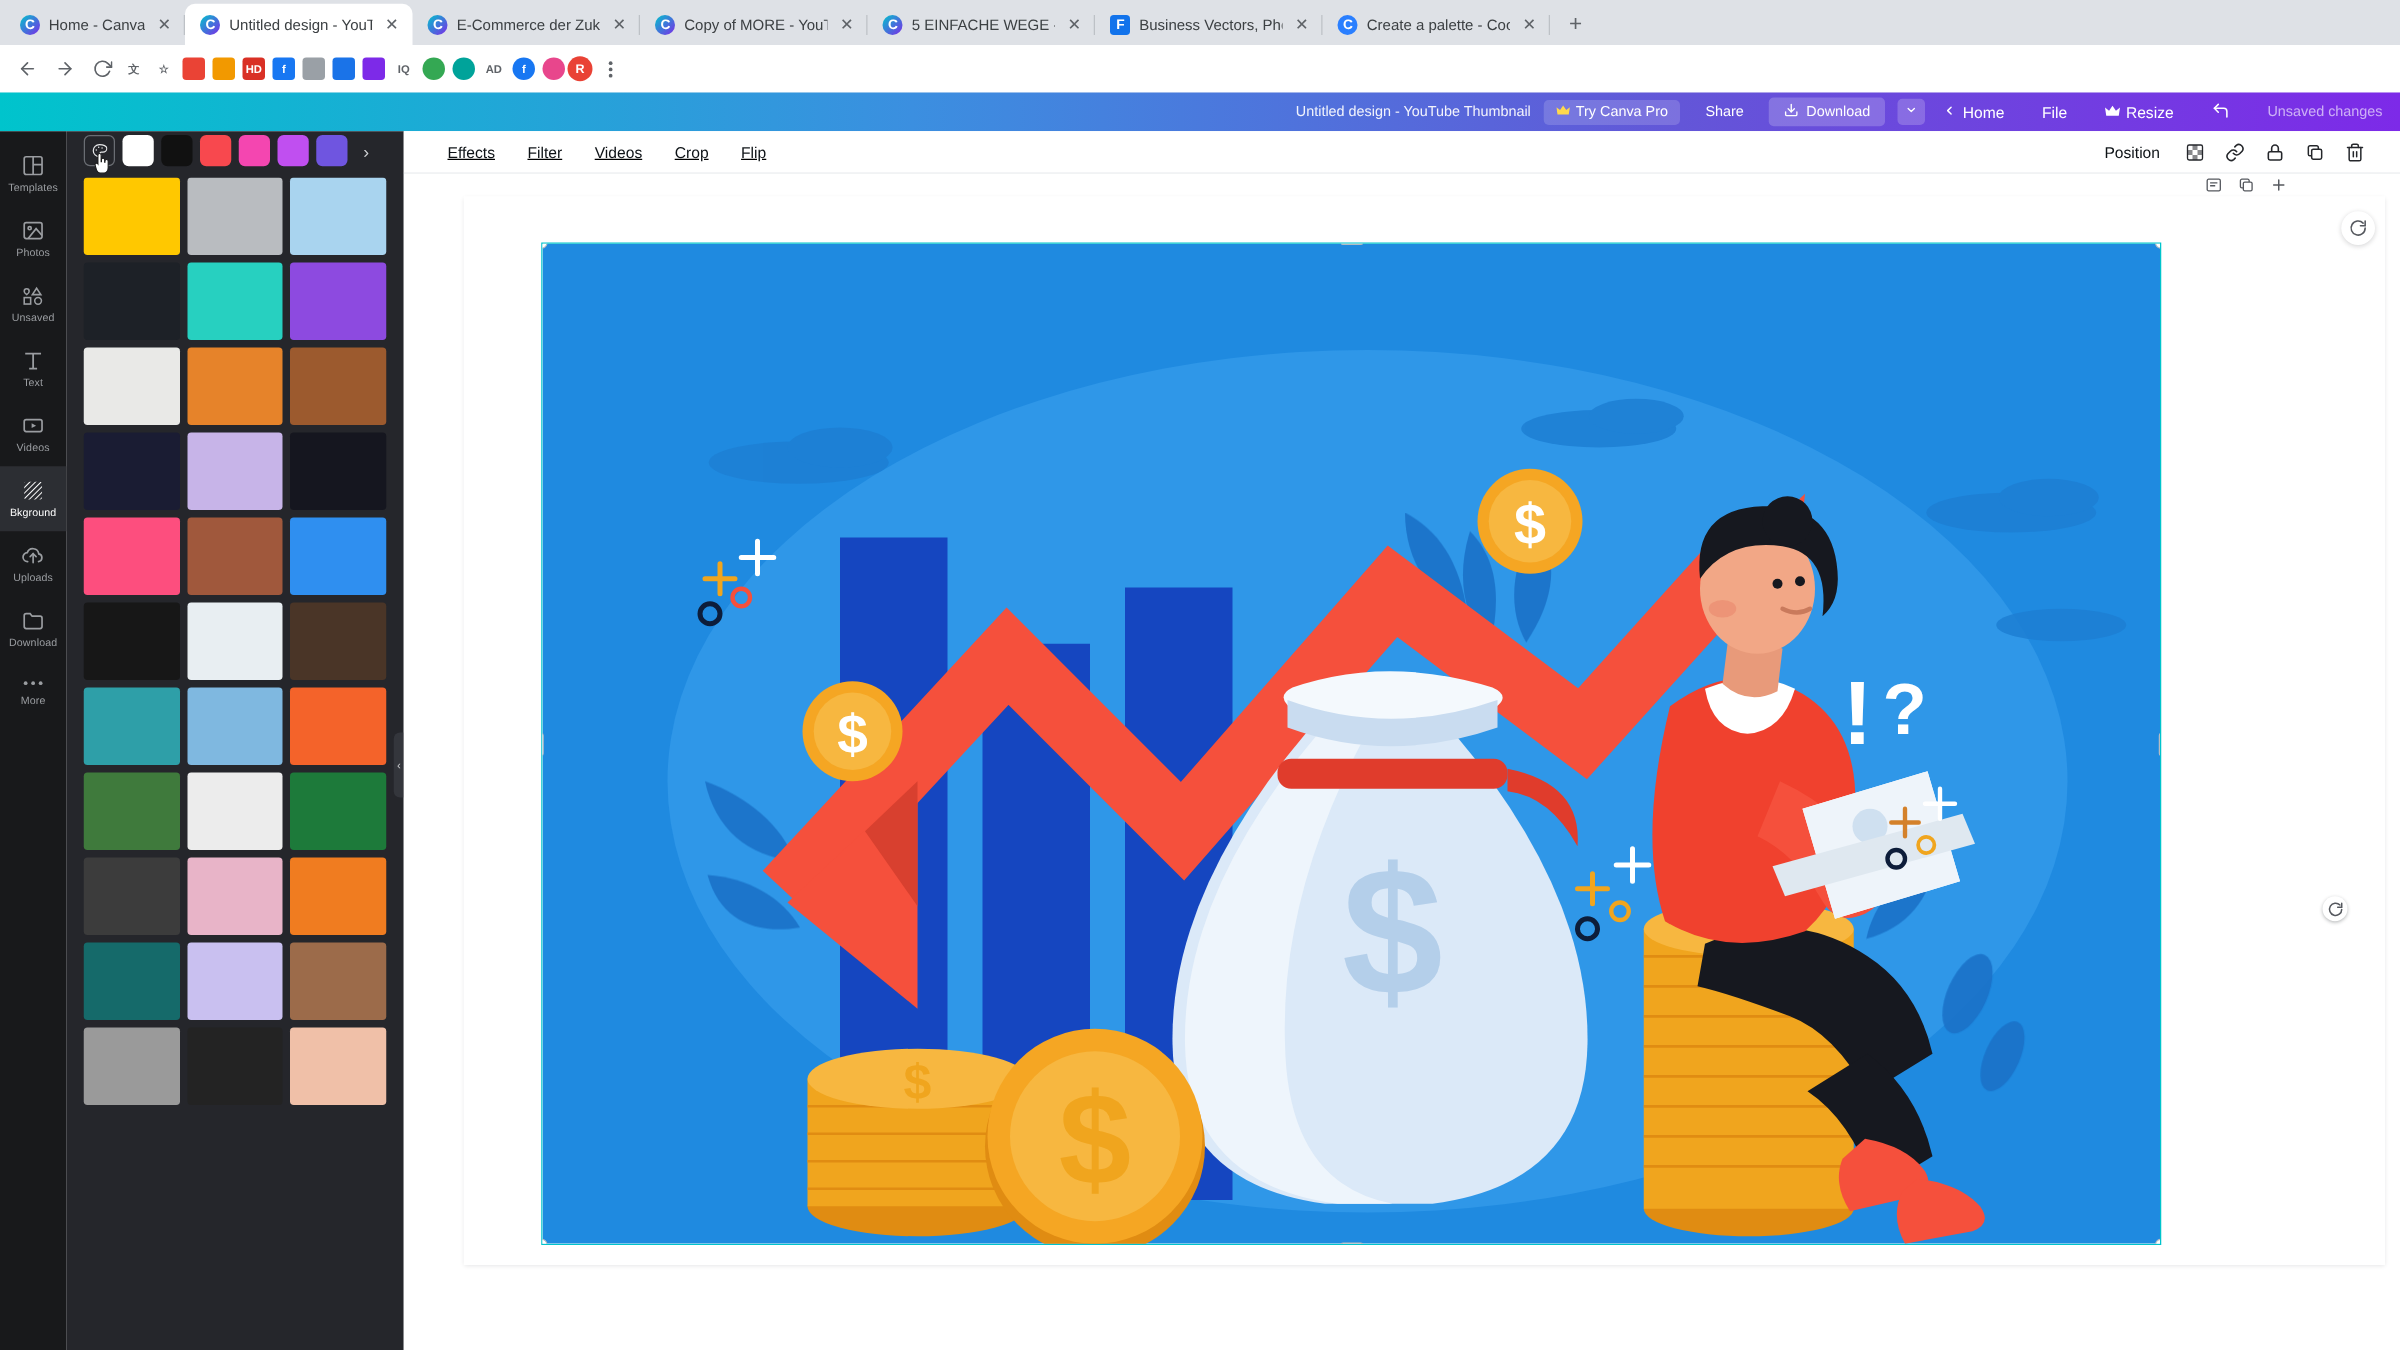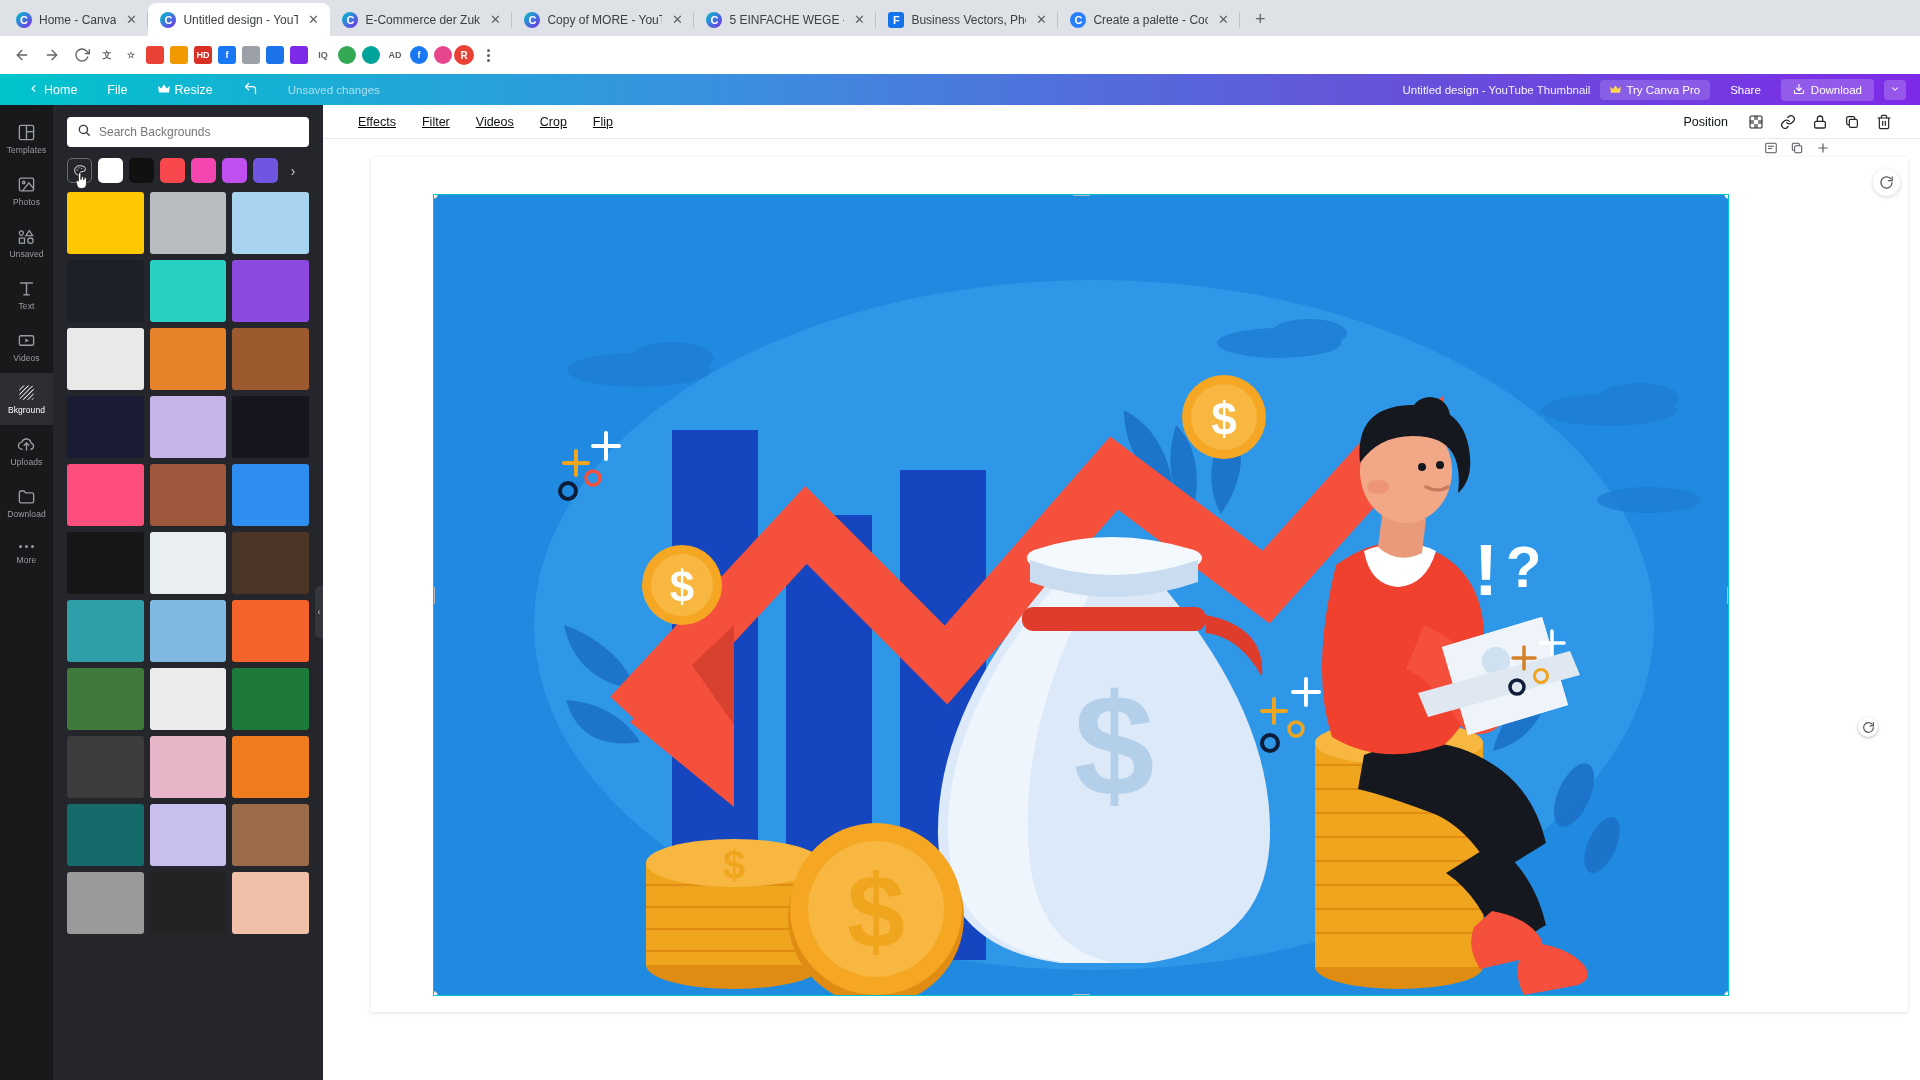--- a/index.html
+++ b/index.html
@@ -398,51 +398,20 @@
     <div id="avatar-btn">R</div>
     <div id="menu-dots">
         <i></i>
         <i></i>
         <i></i>
       </div>
   </div>
 </div>
 
 <div id="canva-topbar">
-  <div id="topbar-left">
-    <div class="topbar-item">
-      <span>
-        <svg width="11" height="11" viewBox="0 0 24 24" fill="none" stroke="#fff" stroke-width="2.5" stroke-linecap="round" stroke-linejoin="round">
-            <polyline points="15 18 9 12 15 6"></polyline>
-          </svg>
-      </span>
-      <span>Home</span>
-    </div>
-    <div class="topbar-item">
-      <span>File</span>
-    </div>
-    <div class="topbar-item">
-      <span>
-        <svg width="12" height="10" viewBox="0 0 24 20" fill="#fff">
-            <path d="M2 17h20l2-13-6.5 5L12 1 6.5 9 0 4z"></path>
-          </svg>
-      </span>
-      <span>Resize</span>
-    </div>
-    <div class="topbar-item">
-      <span>
-        <svg width="15" height="15" viewBox="0 0 24 24" fill="none" stroke="#fff" stroke-width="2" stroke-linecap="round" stroke-linejoin="round">
-            <polyline points="9 14 4 9 9 4"></polyline>
-            <path d="M20 20v-7a4 4 0 0 0-4-4H4"></path>
-          </svg>
-      </span>
-    </div>
-    <div id="unsaved">Unsaved changes</div>
-  </div>
-
   <div id="topbar-right">
     <div id="design-title">Untitled design - YouTube Thumbnail</div>
     <div id="try-pro">
       <span>
         <svg width="11" height="9" viewBox="0 0 24 20" fill="#ffd84d">
             <path d="M2 17h20l2-13-6.5 5L12 1 6.5 9 0 4z"></path>
           </svg>
       </span>
       <span>Try Canva Pro</span>
     </div>
@@ -456,20 +425,51 @@
           </svg>
       </span>
       <span>Download</span>
     </div>
     <div id="download-caret">
       <svg width="10" height="10" viewBox="0 0 24 24" fill="none" stroke="#fff" stroke-width="2.5" stroke-linecap="round" stroke-linejoin="round">
           <polyline points="6 9 12 15 18 9"></polyline>
         </svg>
     </div>
   </div>
+
+  <div id="topbar-left">
+    <div class="topbar-item">
+      <span>
+        <svg width="11" height="11" viewBox="0 0 24 24" fill="none" stroke="#fff" stroke-width="2.5" stroke-linecap="round" stroke-linejoin="round">
+            <polyline points="15 18 9 12 15 6"></polyline>
+          </svg>
+      </span>
+      <span>Home</span>
+    </div>
+    <div class="topbar-item">
+      <span>File</span>
+    </div>
+    <div class="topbar-item">
+      <span>
+        <svg width="12" height="10" viewBox="0 0 24 20" fill="#fff">
+            <path d="M2 17h20l2-13-6.5 5L12 1 6.5 9 0 4z"></path>
+          </svg>
+      </span>
+      <span>Resize</span>
+    </div>
+    <div class="topbar-item">
+      <span>
+        <svg width="15" height="15" viewBox="0 0 24 24" fill="none" stroke="#fff" stroke-width="2" stroke-linecap="round" stroke-linejoin="round">
+            <polyline points="9 14 4 9 9 4"></polyline>
+            <path d="M20 20v-7a4 4 0 0 0-4-4H4"></path>
+          </svg>
+      </span>
+    </div>
+    <div id="unsaved">Unsaved changes</div>
+  </div>
 </div>
 
 <div id="app-body">
 
   <div id="rail">
       <div class="rail-item">
         <span style="display: block; width: 19px; height: 19px;"><svg viewBox="0 0 24 24" fill="none" stroke="currentColor" stroke-width="1.7">
             <rect x="3" y="3" width="18" height="18" rx="2"></rect>
             <line x1="12" y1="3" x2="12" y2="21"></line>
             <line x1="12" y1="11" x2="21" y2="11"></line>
@@ -537,31 +537,20 @@
         <span class="rail-dots" style="margin-bottom: 4px;">
           <i></i>
           <i></i>
           <i></i>
         </span>
         <span>More</span>
       </div>
     </div>
 
   <div id="panel">
-    <div id="search-wrap">
-      <div id="search-box">
-        <span>
-          <svg viewBox="0 0 24 24" fill="none" stroke="#3b3d42" stroke-width="2.4" stroke-linecap="round">
-              <circle cx="11" cy="11" r="7"></circle>
-              <line x1="21" y1="21" x2="16.2" y2="16.2"></line>
-            </svg>
-        </span>
-        <input id="search-input" type="text" placeholder="Search Backgrounds" style="">
-      </div>
-    </div>
 
     <div id="swatch-row">
       <div class="swatch picker">
         <svg viewBox="0 0 24 24" fill="none" stroke="currentColor" stroke-width="1.8">
             <path d="M12 3a9 9 0 0 0 0 18c1.1 0 2-.9 2-2 0-.5-.2-1-.6-1.4-.3-.4-.5-.8-.5-1.3 0-1.1.9-2 2-2h2.4A5.7 5.7 0 0 0 23 8.6C23 5.5 18.1 3 12 3z"></path>
             <circle cx="7.5" cy="11" r="1.1" fill="currentColor" stroke="none"></circle>
             <circle cx="11" cy="7" r="1.1" fill="currentColor" stroke="none"></circle>
             <circle cx="16" cy="8" r="1.1" fill="currentColor" stroke="none"></circle>
           </svg>
       </div>

